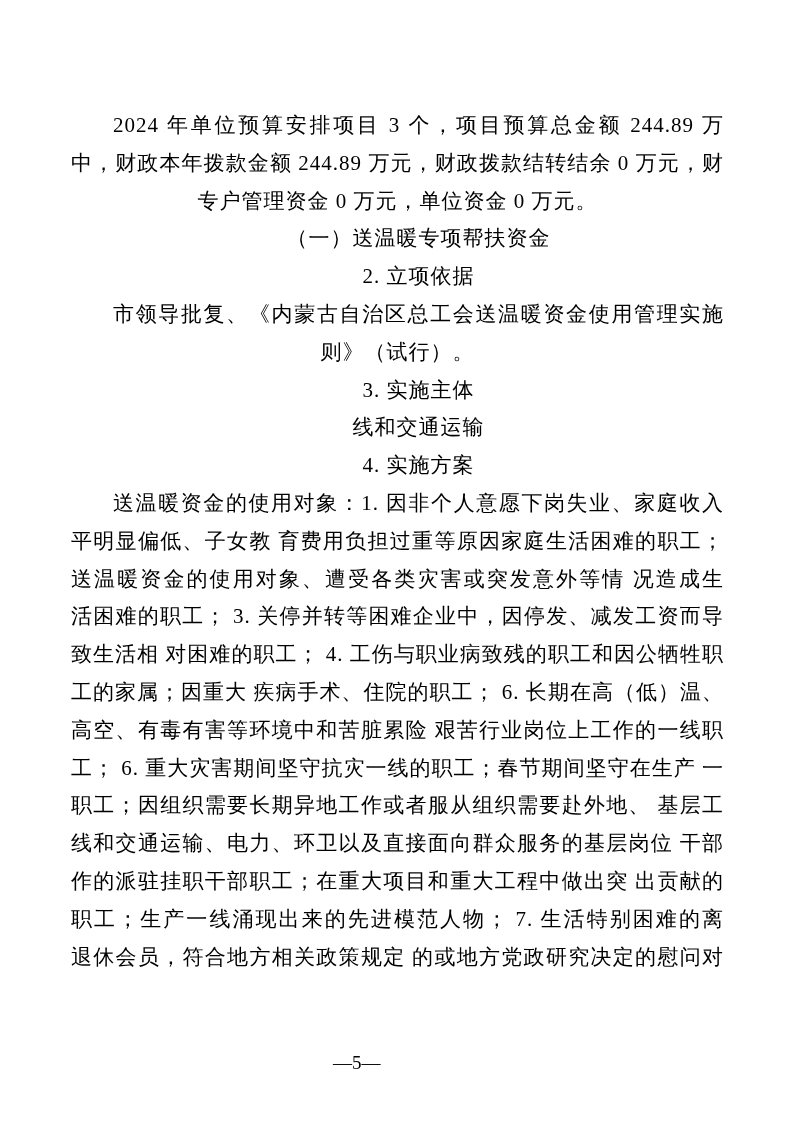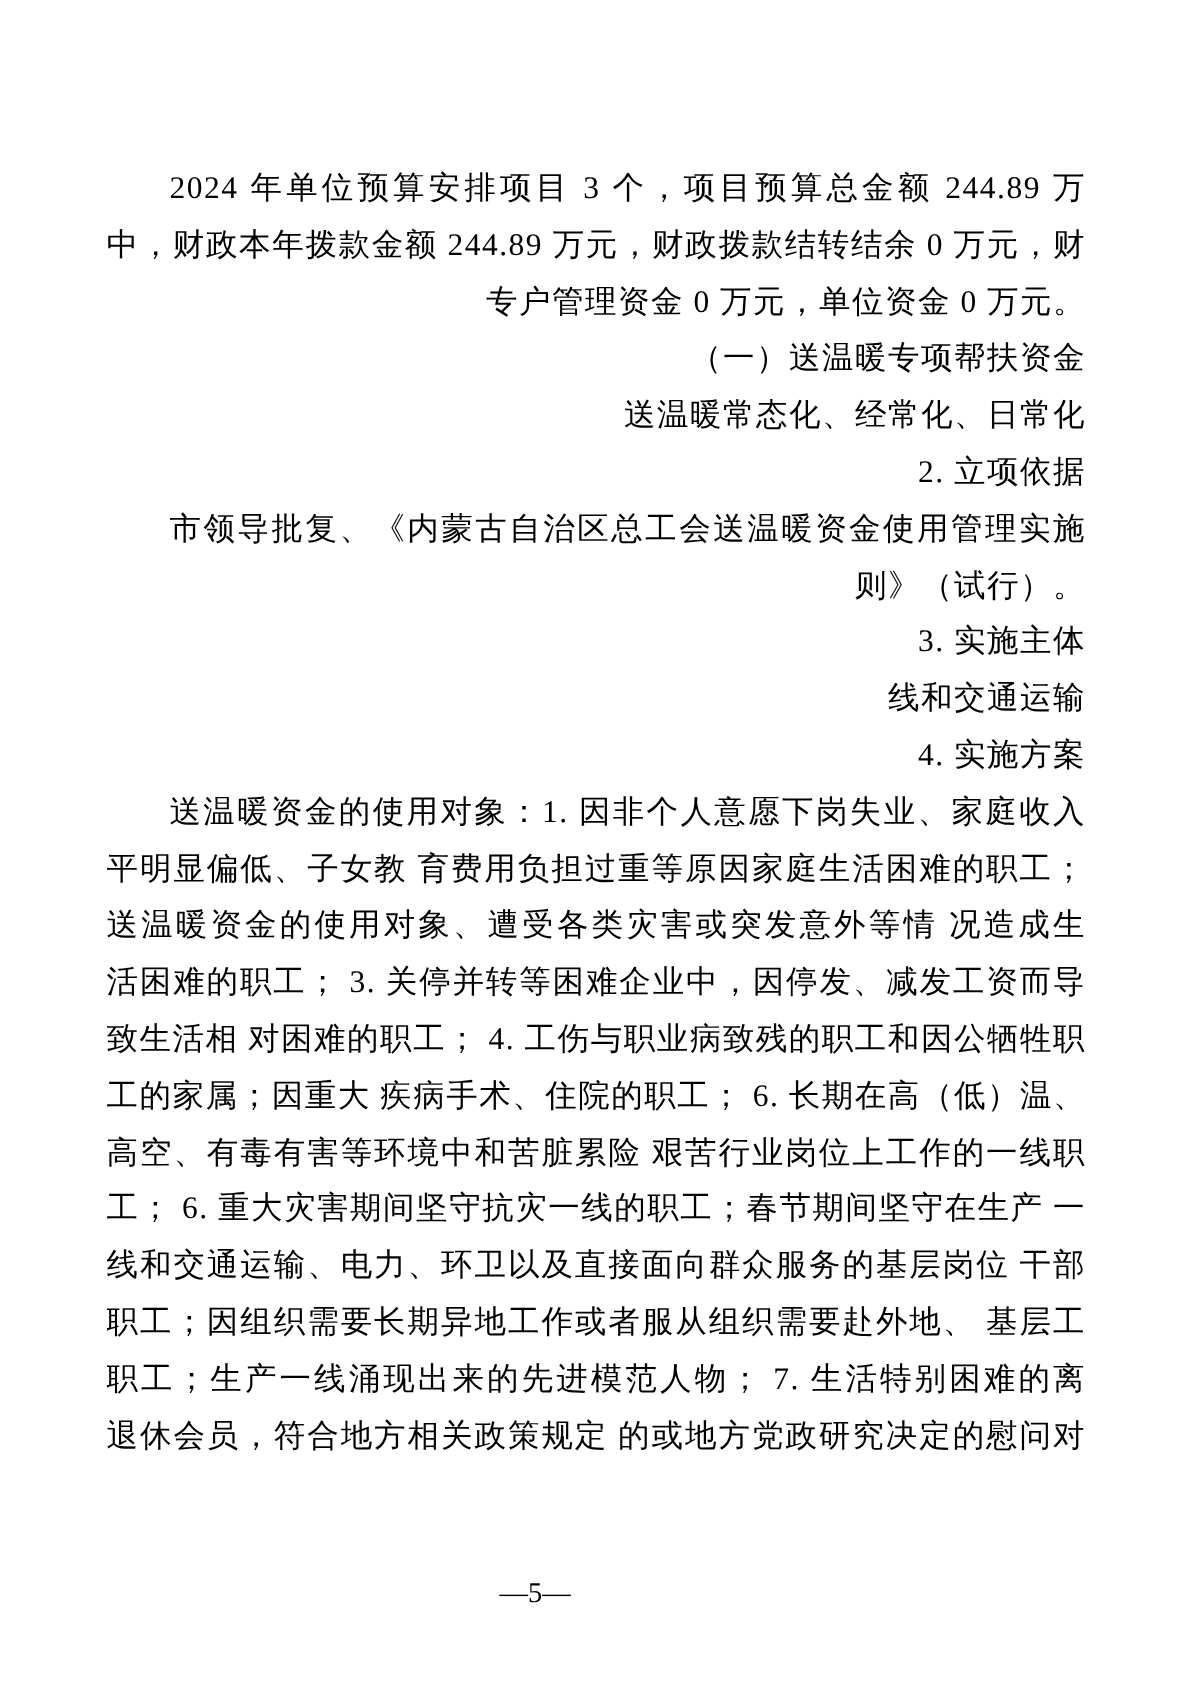--- a/index.html
+++ b/index.html
@@ -23,21 +23,21 @@
   .doc-body {
     position: absolute;
     left: 71px;
     top: 107px;
     width: 653px;
   }
   .line {
     font-size: 21px;
     line-height: 37.8px;
     letter-spacing: 1px;
-    text-align: right;
+    text-align: center;
     white-space: pre-wrap;
     overflow: hidden;
     height: 37.8px;
   }
   .line.indent {
     text-indent: 2em;
   }
   .line.full {
     text-align: justify;
     text-align-last: justify;
@@ -61,36 +61,36 @@
 </style>
 </head>
 <body>
 
 <div class="page">
   <div class="doc-body">
       <div class="line indent full">2024 年单位预算安排项目 3 个，项目预算总金额 244.89 万元。其</div>
       <div class="line full">中，财政本年拨款金额 244.89 万元，财政拨款结转结余 0 万元，财政</div>
       <div class="line">专户管理资金 0 万元，单位资金 0 万元。</div>
       <div class="line indent">（一）送温暖专项帮扶资金</div>
-      <div class="line indent">送温暖常态化、经常化、日常化</div>
       <div class="line indent">2. 立项依据</div>
       <div class="line indent full">市领导批复、《内蒙古自治区总工会送温暖资金使用管理实施细</div>
       <div class="line">则》（试行）。</div>
       <div class="line indent">3. 实施主体</div>
       <div class="line indent">线和交通运输</div>
       <div class="line indent">4. 实施方案</div>
       <div class="line indent full">送温暖资金的使用对象：1. 因非个人意愿下岗失业、家庭收入水</div>
       <div class="line full">平明显偏低、子女教 育费用负担过重等原因家庭生活困难的职工； 2.</div>
       <div class="line full">送温暖资金的使用对象、遭受各类灾害或突发意外等情 况造成生</div>
       <div class="line full">活困难的职工； 3. 关停并转等困难企业中，因停发、减发工资而导</div>
       <div class="line full">致生活相 对困难的职工； 4. 工伤与职业病致残的职工和因公牺牲职</div>
       <div class="line full">工的家属；因重大 疾病手术、住院的职工； 6. 长期在高（低）温、</div>
       <div class="line full">高空、有毒有害等环境中和苦脏累险 艰苦行业岗位上工作的一线职</div>
       <div class="line full">工； 6. 重大灾害期间坚守抗灾一线的职工；春节期间坚守在生产 一</div>
+      <div class="line full">职工；因组织需要长期异地工作或者服从组织需要赴外地、 基层工</div>
       <div class="line full">线和交通运输、电力、环卫以及直接面向群众服务的基层岗位 干部</div>
-      <div class="line full">职工；因组织需要长期异地工作或者服从组织需要赴外地、 基层工</div>
+      <div class="line full">作的派驻挂职干部职工；在重大项目和重大工程中做出突 出贡献的</div>
       <div class="line full">职工；生产一线涌现出来的先进模范人物； 7. 生活特别困难的离休、</div>
       <div class="line full">退休会员，符合地方相关政策规定 的或地方党政研究决定的慰问对</div>
     </div>
   <div class="footer">
     <span class="pagenum">—5—</span>
   </div>
 </div>
 
 </body></html>

